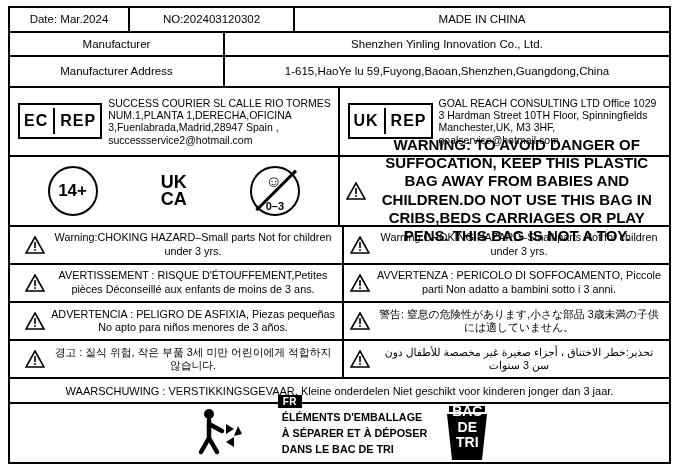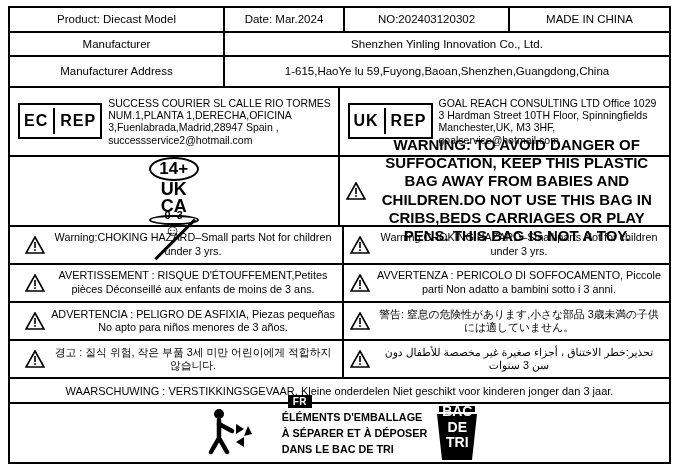--- a/index.html
+++ b/index.html
@@ -105,21 +105,20 @@
   
   .sym-row { height: 68px; display: flex; border-bottom: 2px solid #000; }
   .sym-left {
     width: 50%;
     box-sizing: border-box;
     border-right: 2px solid #000;
     display: flex;
     align-items: center;
     justify-content: space-around;
     padding: 0 6px;
-    flex-direction: column;
   }
   .sym-right {
     width: 50%;
     box-sizing: border-box;
     display: flex;
     align-items: center;
     padding: 3px 6px;
   }
   .age-badge {
     width: 46px; height: 46px;
@@ -202,21 +201,21 @@
     flex: 1;
     display: flex;
     align-items: center;
     justify-content: center;
     box-sizing: border-box;
     position: relative;
   }
   .triman-block {
     display: flex;
     align-items: center;
-    gap: 4px;
+    gap: 14px;
     position: relative;
   }
   .fr-tag {
     position: absolute;
     top: -9px;
     left: 92px;
     background: #000;
     color: #fff;
     font-size: 10px;
     font-weight: bold;
@@ -245,21 +244,20 @@
     line-height: 1.12;
   }
 </style>
 </head>
 <body>
 
 <div class="page">
   <div class="sheet">
 
     <div class="row r1">
-      <div class="cell c1 vline">Product: Diecast Model</div>
       <div class="cell c2 vline">Date: Mar.2024</div>
       <div class="cell c3 vline">NO:202403120302</div>
       <div class="cell c4">MADE IN CHINA</div>
     </div>
 
     <div class="row r2">
       <div class="cell c1 vline">Manufacturer</div>
       <div class="cell c2">Shenzhen Yinling Innovation Co., Ltd.</div>
     </div>
 

